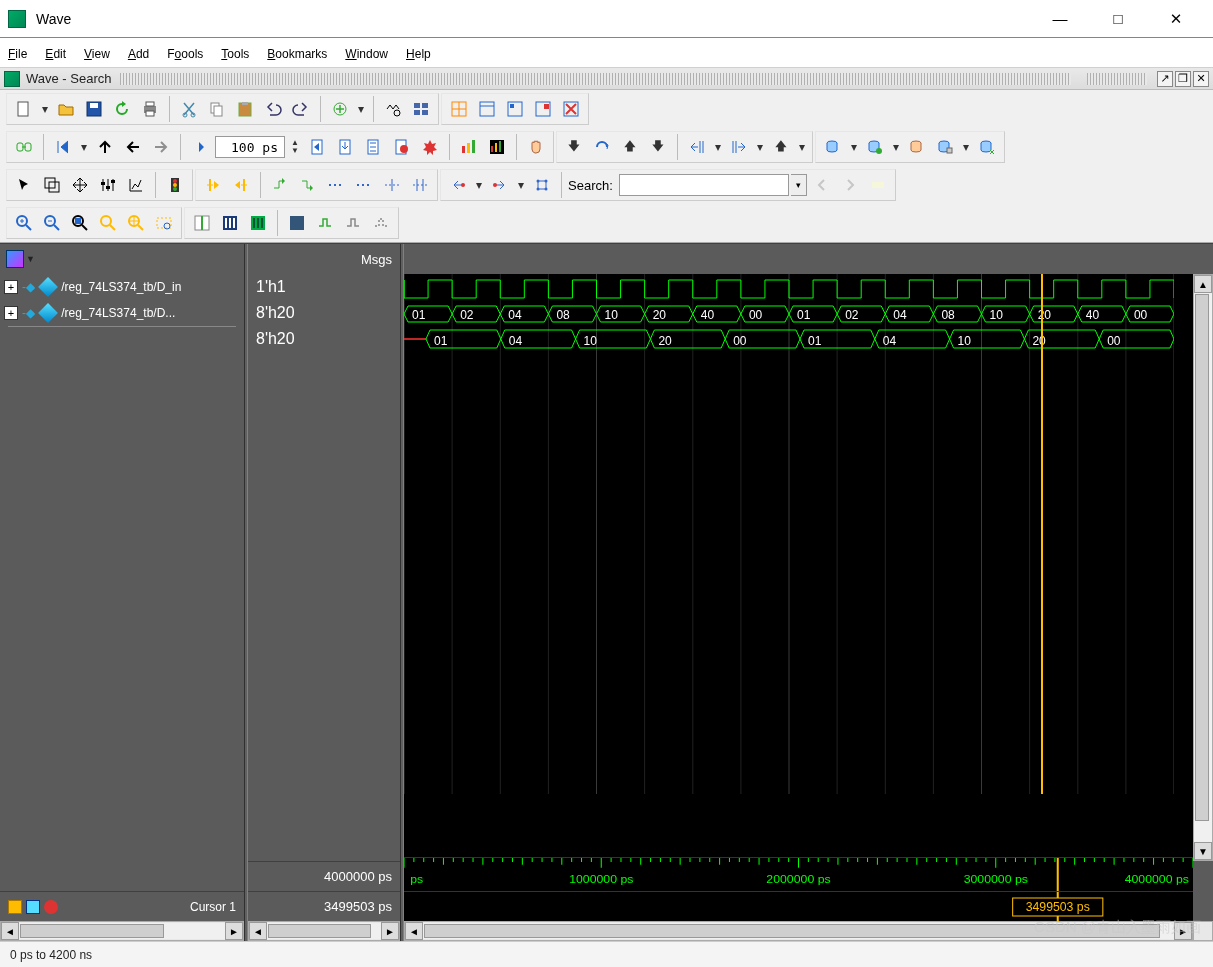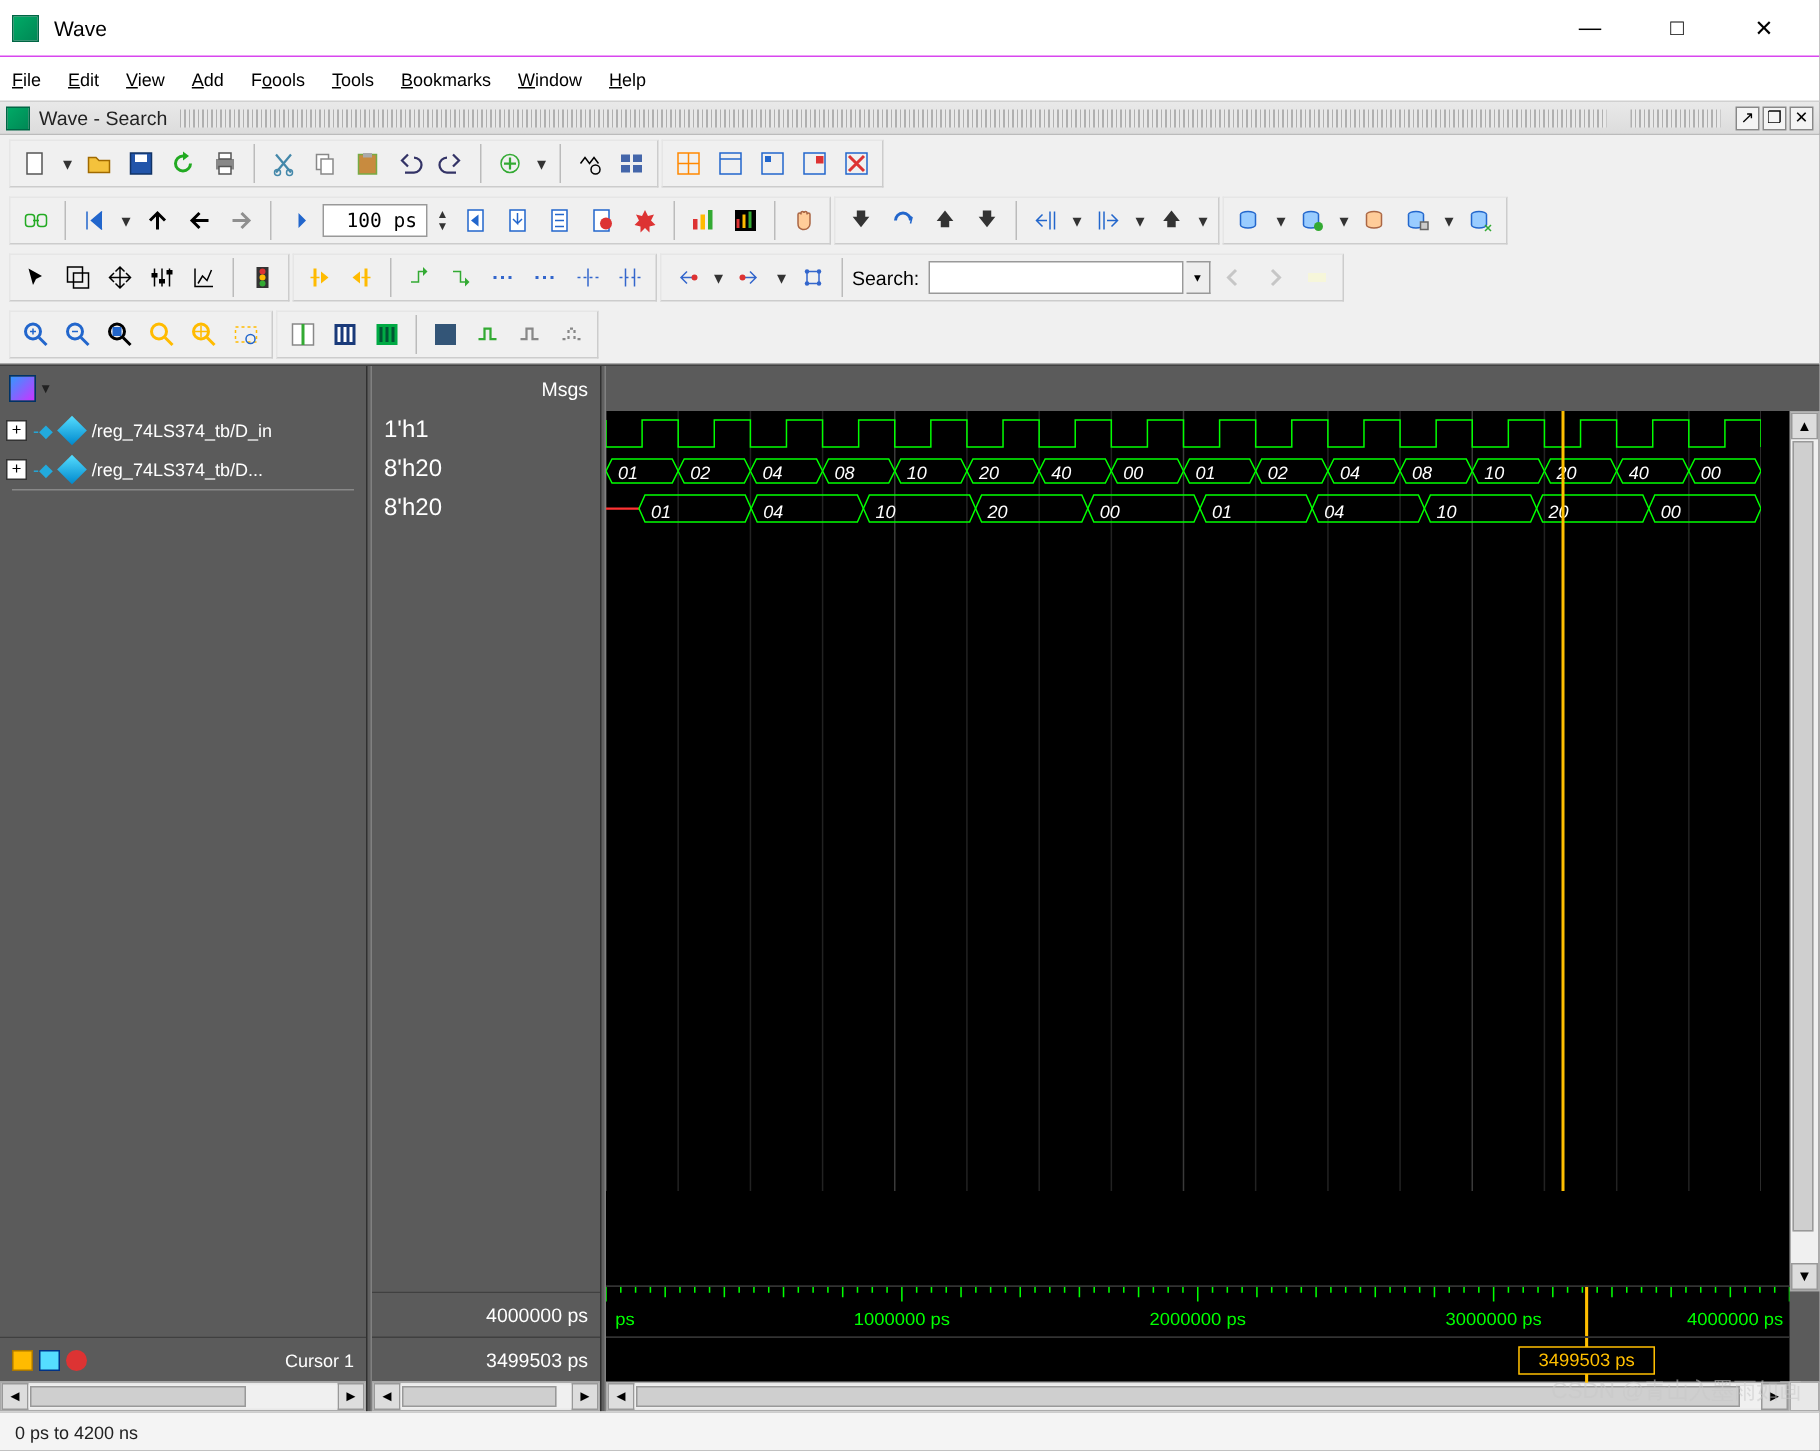--- a/index.html
+++ b/index.html
@@ -54,21 +54,21 @@
 .sig-body, .val-body { flex:1; background:#5b5b5b; overflow:hidden; position:relative; }
 .sig-row { height:26px; display:flex; align-items:center; padding:0 4px; color:#fff; font-size:13px; white-space:nowrap; }
 .sig-row .exp { width:14px; height:14px; background:#fff; border:1px solid #333; color:#000; font-size:11px; line-height:12px; text-align:center; margin-right:4px; cursor:pointer; }
 .sig-row .exp-none { width:14px; margin-right:4px; }
 .sig-row .diamond { width:14px; height:14px; transform:rotate(45deg); background:linear-gradient(135deg,#5df,#08c); margin:0 6px 0 2px; }
 .sig-end { height:1px; background:#888; margin:0 8px; }
 .val-row { height:26px; display:flex; align-items:center; padding:0 8px; color:#fff; font-size:16px; }
 
 
 .wave-header { height:30px; background:#5b5b5b; }
-.wave-body { flex:1; background:#000; position:relative; overflow:hidden;font-style:italic; }
+.wave-body { flex:1; background:#000; position:relative; overflow:hidden; }
 .wave-body svg { position:absolute; top:0; left:0; }
 .wave-ruler { height:34px; background:#000; position:relative; border-top:1px solid #333; }
 .wave-ruler svg { width:100%; height:100%; }
 
 
 .info-row { height:30px; display:flex; align-items:center; justify-content:flex-end; padding:0 8px; color:#fff; font-size:13px; background:#5b5b5b; border-top:1px solid #404040; }
 .info-row.now { }
 .info-row.cursor { color:#fff; }
 .info-row .icons { margin-right:auto; display:flex; gap:4px; }
 .info-row .ico { width:14px; height:14px; }

